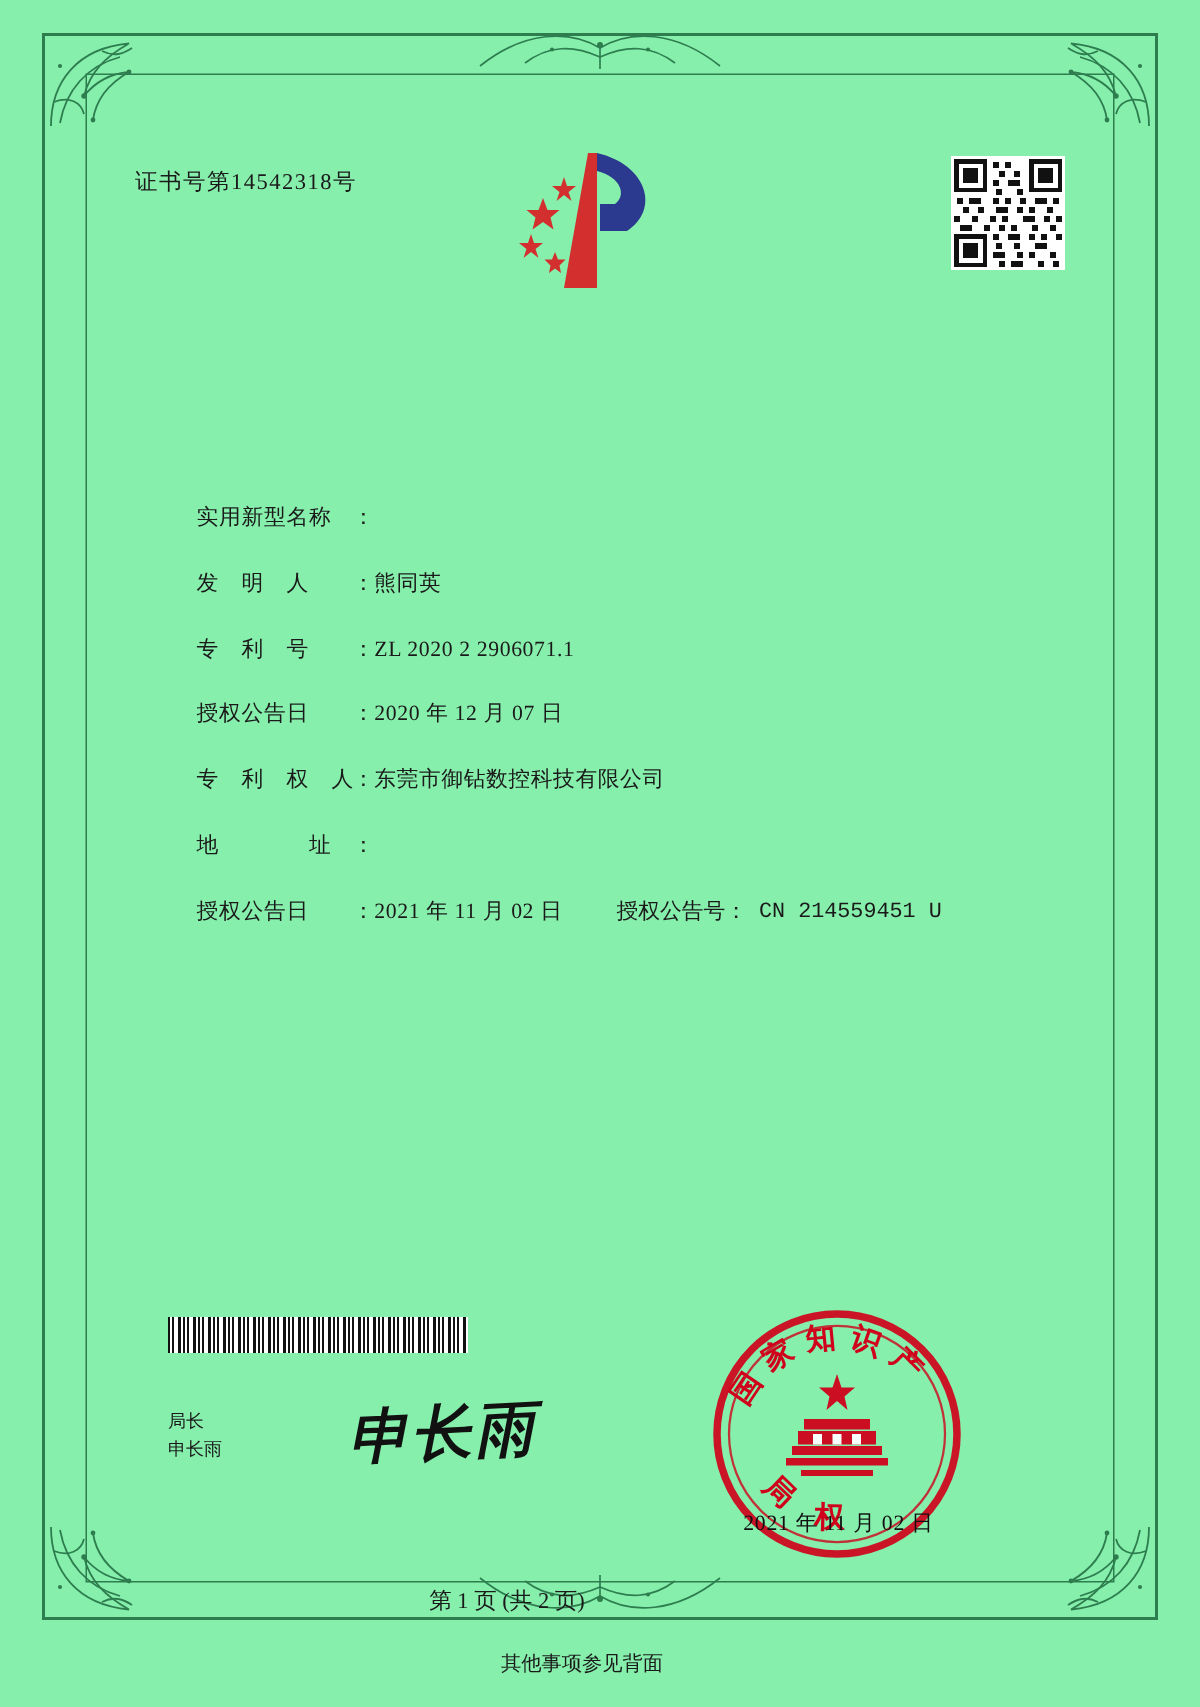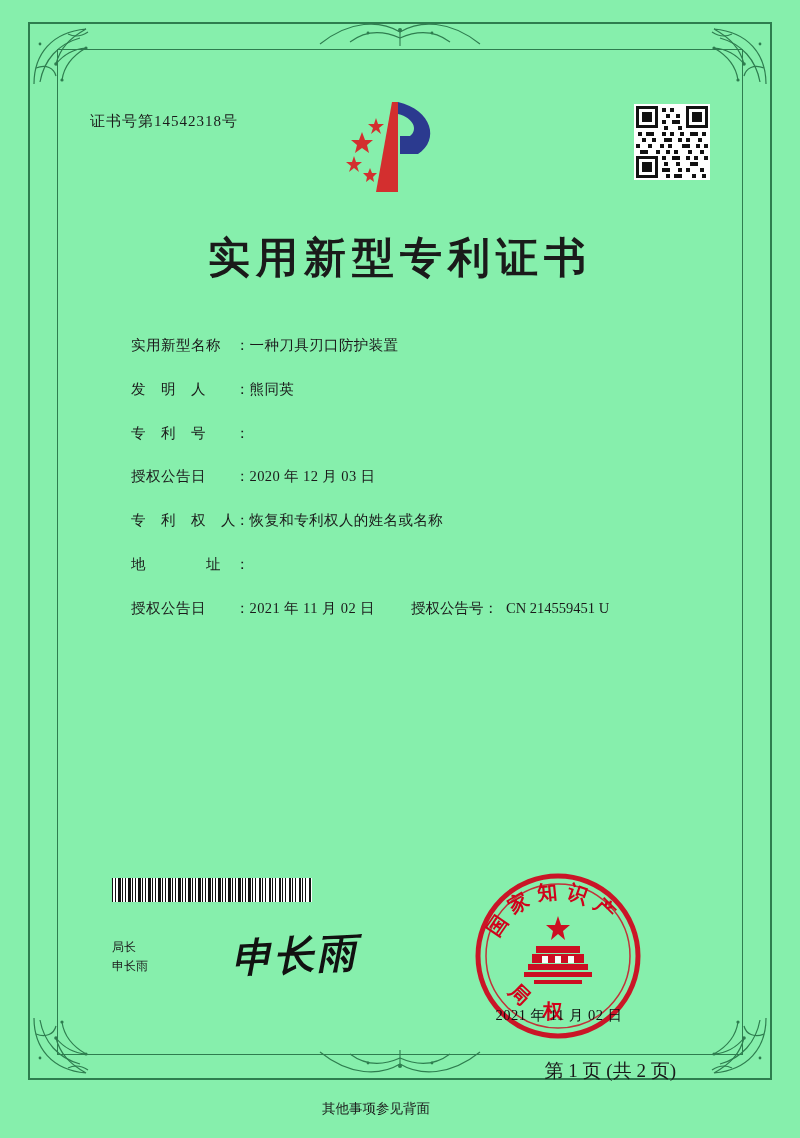--- a/index.html
+++ b/index.html
@@ -128,20 +128,21 @@
   }
   .field-row.two-col .field-value {
     flex: 0 0 auto;
   }
   .sub-label {
     margin-left: 36px;
     white-space: pre;
   }
   .sub-value {
     margin-left: 8px;
+    font-family: Liberation Mono, monospace;
   }
 
   
   .body-text {
     position: absolute;
     left: 112px; top: 672px;
     width: 590px;
     font-size: 14px;
     line-height: 1.85;
     text-align: justify;
@@ -201,26 +202,26 @@
     font-size: 14.5px;
     color: #111;
     letter-spacing: 0.5px;
   }
 
   
   .page-num {
     position: absolute;
     left: 0; top: 1058px;
     width: 676px;
-    text-align: right;
-    font-size: 19px;
+    text-align: center;
+    font-size: 15px;
   }
   .note {
     position: absolute;
-    left: 4px; top: 1100px;
+    left: 16px; top: 1100px;
     width: 744px;
     text-align: center;
     font-size: 13.5px;
   }
 </style>
 </head>
 <body>
 
 <div class="page">
 
@@ -403,51 +404,50 @@
         <rect x="52" y="64" width="4" height="4"></rect>
           <rect x="66" y="64" width="4" height="4"></rect>
         <rect x="32" y="70" width="4" height="4"></rect>
           <rect x="40" y="70" width="8" height="4"></rect>
         <rect x="58" y="70" width="4" height="4"></rect>
           <rect x="68" y="70" width="4" height="4"></rect>
       </g>
     </svg>
   </div>
 
-  <div class="title">实用新型专利证书</div>
 
   <div class="fields">
 
     <div class="field-row">
       <span class="field-label">实用新型名称</span>
       <span class="field-colon">：</span>
-      <span class="field-value">一种刀具刃口防护装置</span>
     </div>
 
     <div class="field-row">
       <span class="field-label">发　明　人</span>
       <span class="field-colon">：</span>
       <span class="field-value">熊同英</span>
     </div>
 
     <div class="field-row">
       <span class="field-label">专　利　号</span>
       <span class="field-colon">：</span>
+      <span class="field-value">ZL 2020 2 2906071.1</span>
     </div>
 
     <div class="field-row">
       <span class="field-label">授权公告日</span>
       <span class="field-colon">：</span>
-      <span class="field-value">2020 年 12 月 03 日</span>
+      <span class="field-value">2020 年 12 月 07 日</span>
     </div>
 
     <div class="field-row">
       <span class="field-label">专　利　权　人</span>
       <span class="field-colon">：</span>
-      <span class="field-value">恢复和专利权人的姓名或名称</span>
+      <span class="field-value">东莞市御钻数控科技有限公司</span>
     </div>
 
     <div class="field-row">
       <span class="field-label">地　　　　址</span>
       <span class="field-colon">：</span>
     </div>
 
     <div class="field-row two-col">
       <span class="field-label">授权公告日</span>
       <span class="field-colon">：</span>

